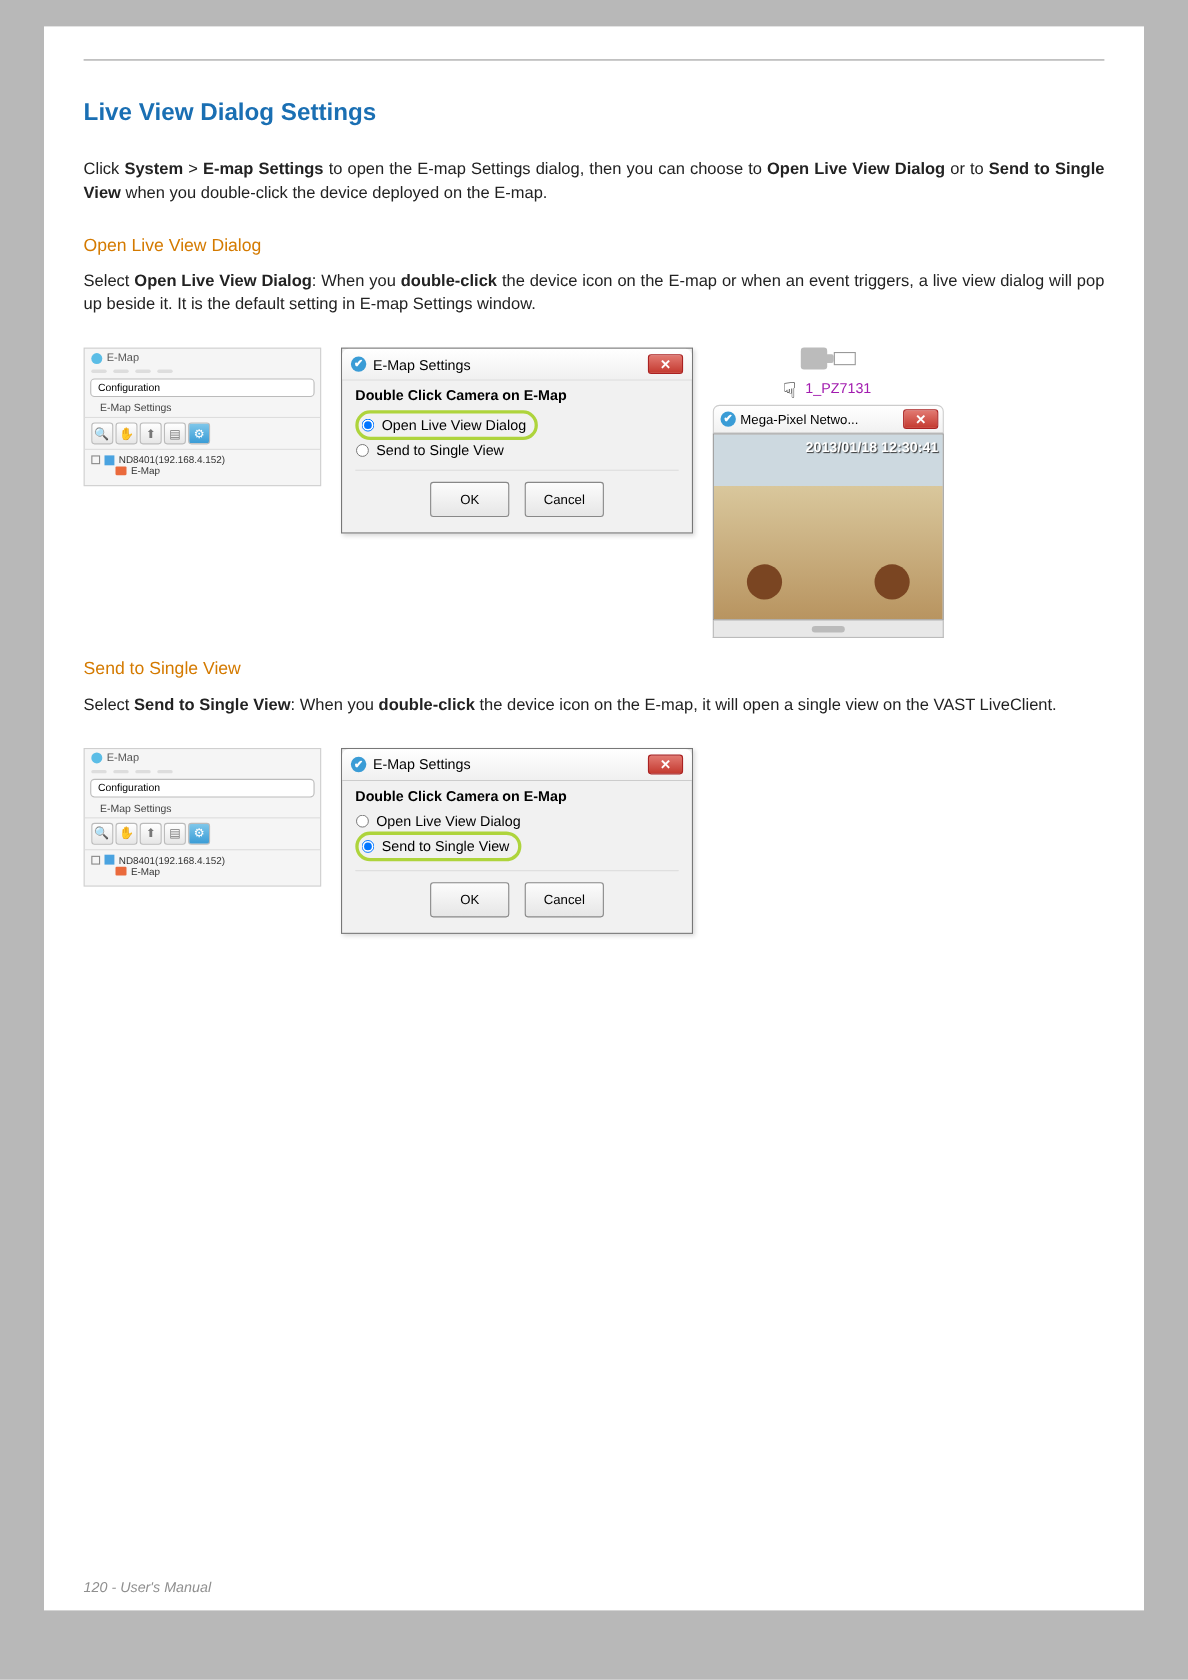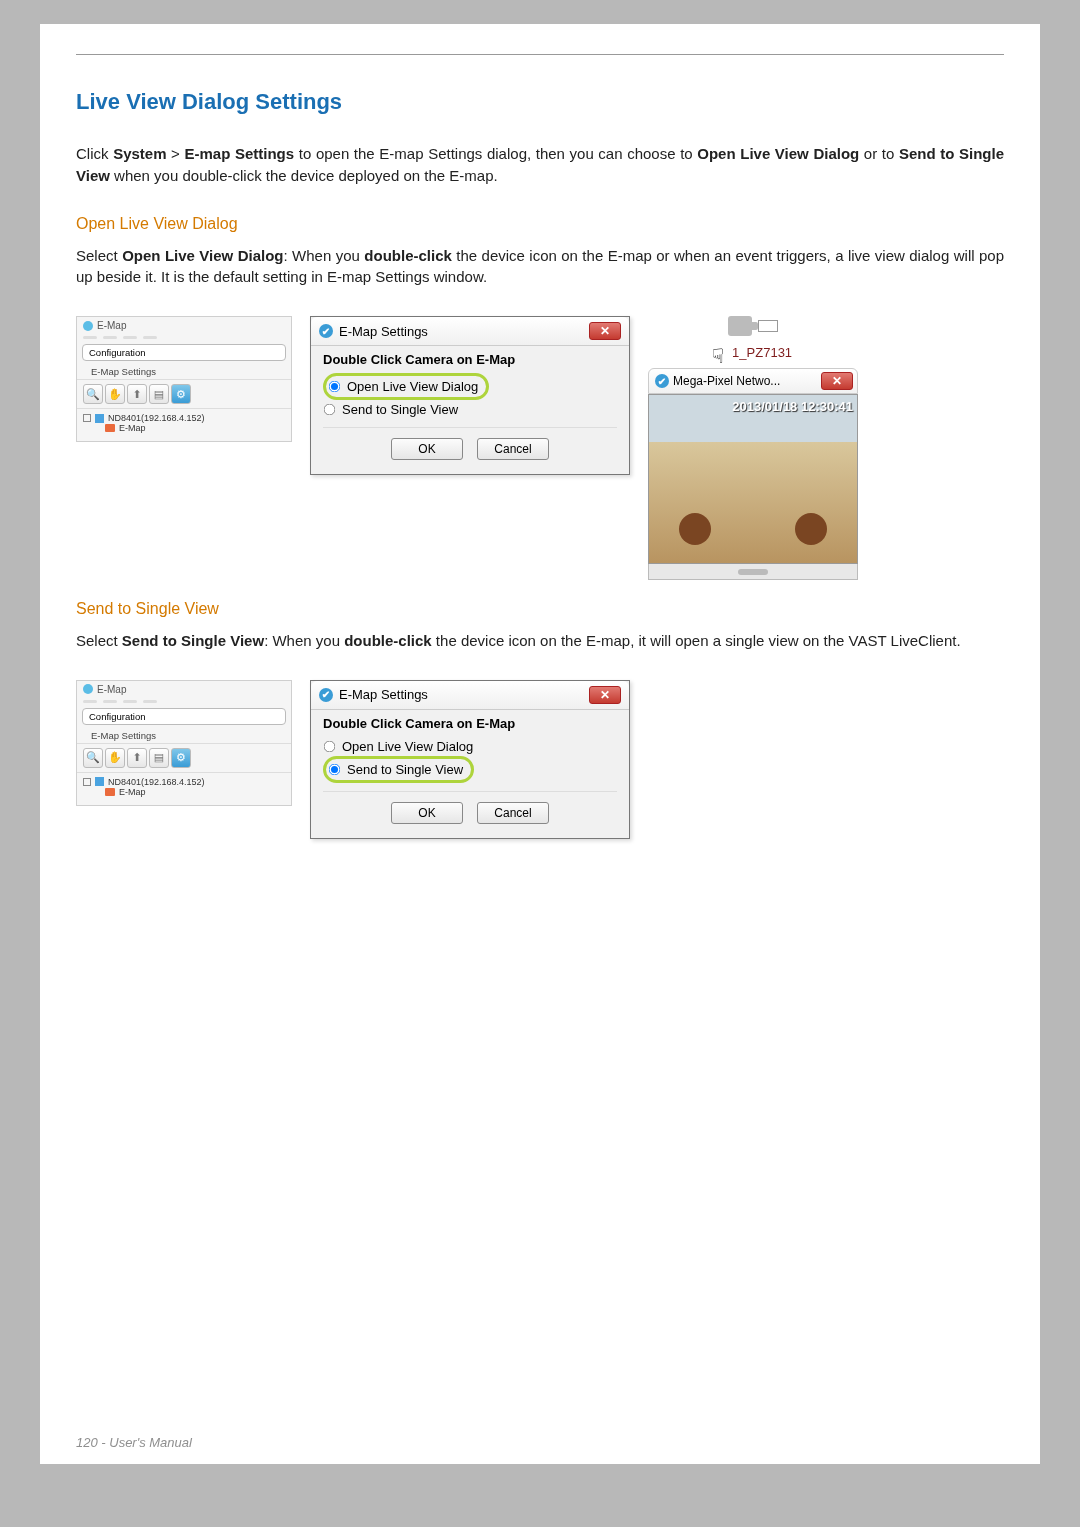--- a/index.html
+++ b/index.html
@@ -107,35 +107,35 @@
   .radio-row { display:flex; align-items:center; gap:6px; padding:2px 0; font-size:13px; }
   .radio-row input { transform:scale(.9); }
   .highlight-oval {
     border: 3px solid #aed43c;
     border-radius: 16px;
     padding: 1px 8px 1px 2px;
     display:inline-flex;
   }
   .dlg-buttons { padding:10px 0 10px 0; display:flex; gap:14px; justify-content:center; border-top:1px solid #ddd; margin-top:8px;}
   .win-btn {
-    width:72px; height:22px;
+    width:72px; height:32px;
     background: linear-gradient(#fcfcfc,#e6e6e6);
     border:1px solid #888;
     border-radius:3px;
     font-size:12px;
     display:flex; align-items:center; justify-content:center;
   }
 
   
   .livebox { width:210px; display:flex; flex-direction:column; align-items:center; }
   .cam-row { display:flex; align-items:center; gap:6px; margin-bottom:6px;}
   .cam-icon { width:24px; height:20px; background:#bbb; border-radius:3px; position:relative;}
   .cam-icon::after{content:""; position:absolute; right:-6px; top:6px; width:8px;height:8px; background:#bbb; border-radius:2px;}
   .cursor { font-size:20px; line-height:1; transform:translate(-2px,4px);}
-  .cam-lbl { font-size:13px; color:#7f1d1d;}
+  .cam-lbl { font-size:13px; color:#a21caf;}
   .mini-titlebar {
     width:100%; display:flex; justify-content:space-between; align-items:center;
     background:linear-gradient(#fff,#f1f1f1); border:1px solid #ccc; border-radius:6px 6px 0 0;
     padding:3px 4px 3px 6px; font-size:12px;
   }
   .preview {
     width:100%; height:170px;
     border:1px solid #999;
     background: linear-gradient(#cdd9e0 0%, #cdd9e0 28%, #d9c79c 28%, #b89460 100%);
     position:relative;

